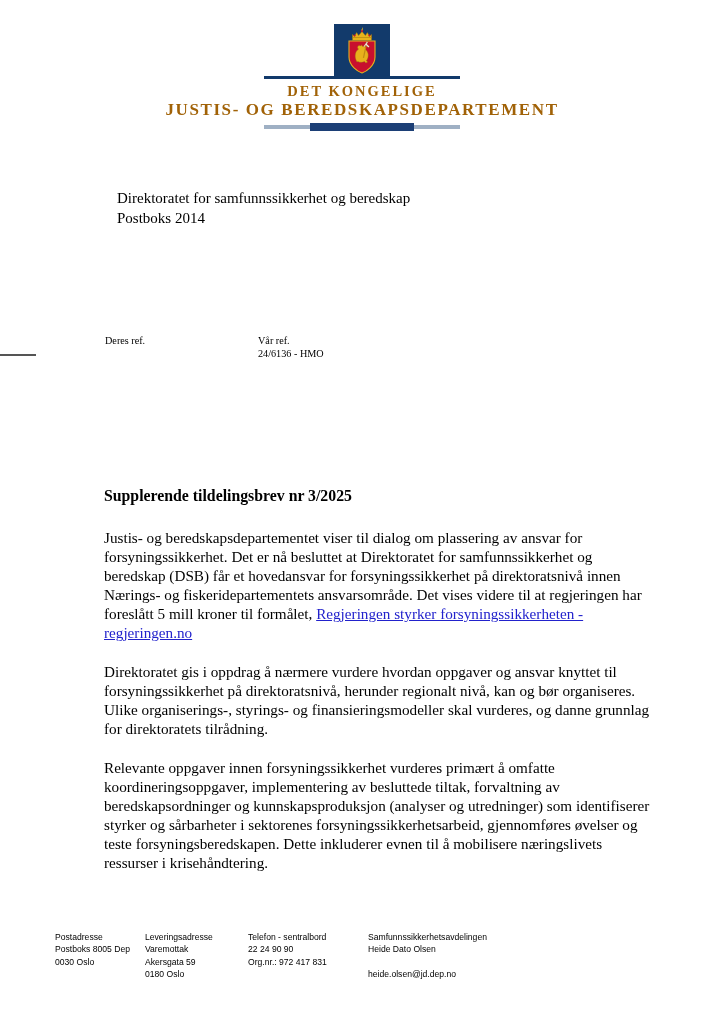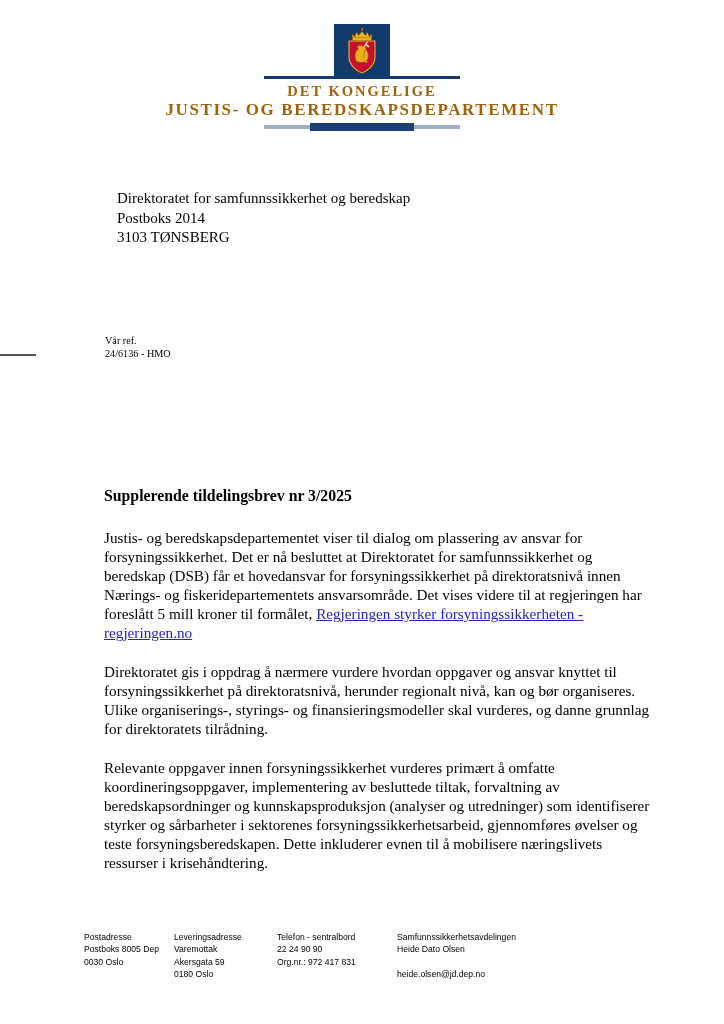--- a/index.html
+++ b/index.html
@@ -140,21 +140,21 @@
     margin: 0 0 20px 0;
   }
   #body a.doclink {
     color: #2222CC;
     text-decoration: underline;
   }
 
   
   #footer {
     position: absolute;
-    left: 84px;
+    left: 55px;
     top: 931px;
     width: 600px;
     font-family: "Liberation Sans", "DejaVu Sans", sans-serif;
     font-size: 8.6px;
     line-height: 12.4px;
     color: #000000;
     display: flex;
   }
   .f-col-1 { width: 90px; }
   .f-col-2 { width: 101px; }
@@ -199,25 +199,28 @@
     <div class="rule-bottom-grey"></div>
     <div class="rule-bottom-navy"></div>
   </div>
 </div>
 
 <div id="fold-mark"></div>
 
 <div id="recipient">
   <div>Direktoratet for samfunnssikkerhet og beredskap</div>
   <div>Postboks 2014</div>
-  <div>3103 TØNSBERG</div>
 </div>
 
 <div id="refrow">
   <div class="ref-cols">
+    <div class="ref-col-1">
+      <span class="ref-label">Deres ref.</span>
+      <span class="ref-value"></span>
+    </div>
     <div class="ref-col-2">
       <span class="ref-label">Vår ref.</span>
       <span class="ref-value">24/6136 - HMO</span>
     </div>
   </div>
 </div>
 
 <div id="subject">Supplerende tildelingsbrev nr 3/2025</div>
 
 <div id="body">

